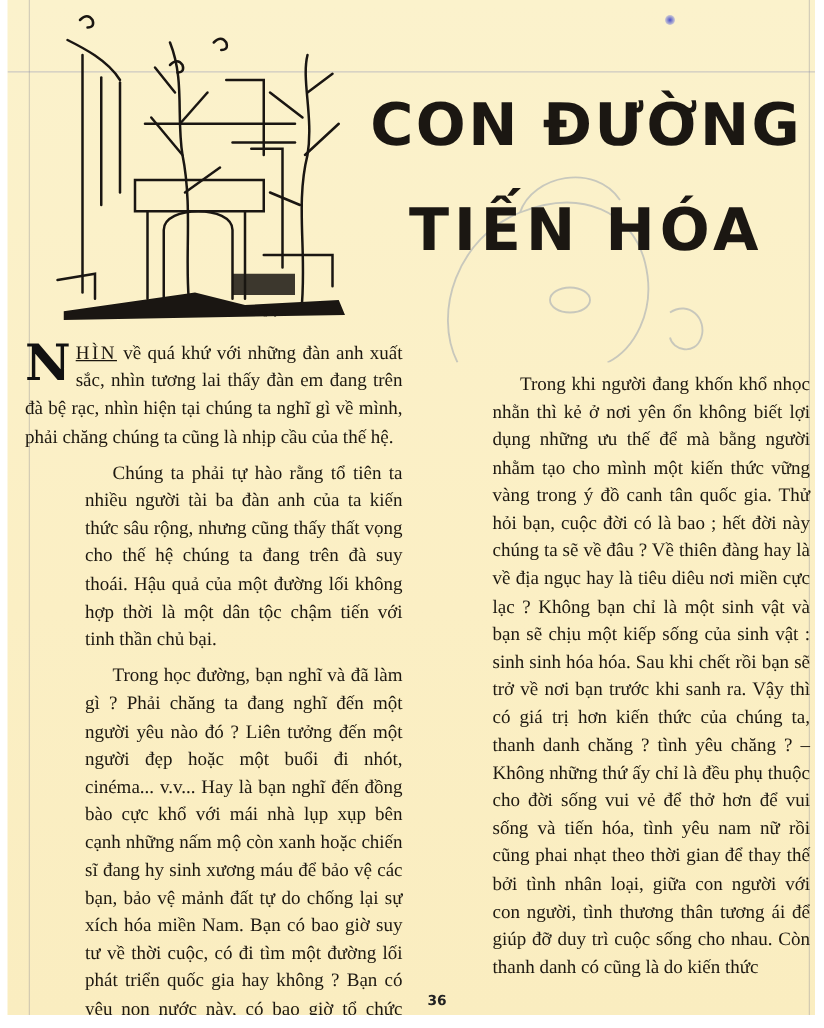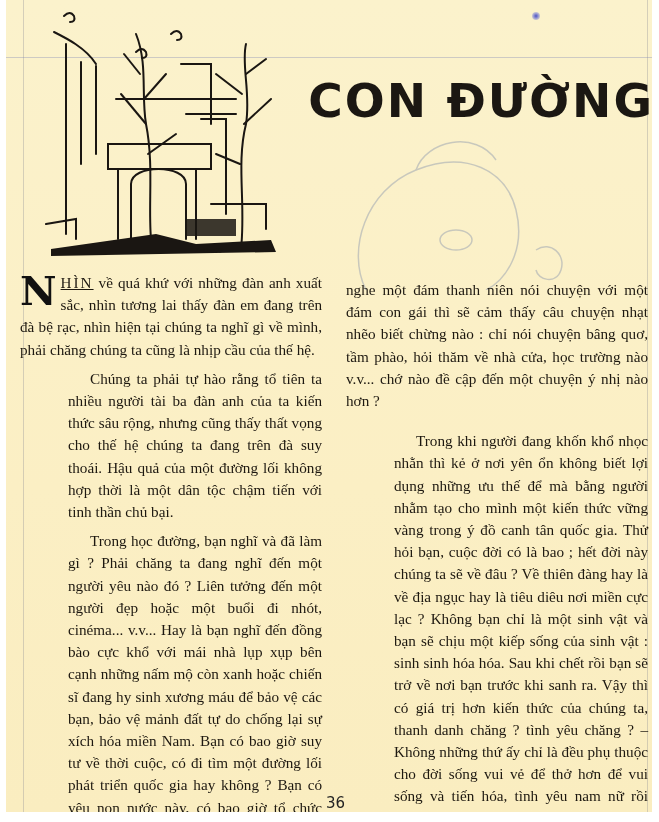--- a/index.html
+++ b/index.html
@@ -12,41 +12,41 @@
       background: #fbf1c8;
       background: linear-gradient(180deg, #fbf2cc 0%, #fbefc4 60%, #faedc0 100%);
       overflow: hidden;
     }
     .vline { position: absolute; background: rgba(140,140,150,0.35); }
     .hline { position: absolute; background: rgba(120,130,180,0.35); height: 1px; }
     .illustration { position: absolute; left: 30px; top: 4px; width: 250px; height: 255px; }
     .title {
       position: absolute; left: 278px; top: 62px; width: 370px;
       font-family: "DejaVu Sans", sans-serif; font-weight: bold; color: #1b1712;
-      text-align: right;
+      text-align: center;
     }
     .title .line1 { font-size: 47px; letter-spacing: 2px; line-height: 78px; }
     .title .line2 { font-size: 47px; letter-spacing: 4px; line-height: 78px; margin-top: 6px; }
     .col {
       position: absolute; top: 272px; width: 302px;
       font-family: "Liberation Serif", serif; font-size: 15.2px; line-height: 22.2px;
       color: #1d1810; text-align: justify;
     }
     .col p { margin: 0; text-indent: 0; }
     .col p.ind { text-indent: 22px; margin-top: 7px; margin-left: 48px; }
     .col-left { left: 14px; }
     .col-right { left: 340px; top: 279px; }
     .dropcap {
       float: left; font-size: 40px; line-height: 34px; font-weight: bold;
       margin: 2px 4px 0 0; font-family: "DejaVu Serif", serif; color: #111;
     }
     .smallcaps { letter-spacing: 2px; text-decoration: underline; }
     .pagenum {
-      position: absolute; left: 320px; top: 794px;
-      font-family: "DejaVu Sans", sans-serif; font-weight: normal; font-size: 15px; color: #222;
+      position: absolute; left: 336px; top: 794px;
+      font-family: "DejaVu Sans", sans-serif; font-weight: bold; font-size: 11px; color: #222;
     }
     .bluedot {
       position: absolute; left: 526px; top: 12px; width: 8px; height: 8px; border-radius: 50%;
       background: radial-gradient(circle, #4b52c8 0%, rgba(90,100,220,0.4) 60%, transparent 100%);
     }
     .sketch { position: absolute; left: 300px; top: 130px; width: 310px; height: 160px; opacity: 0.35; }
   </style>
 </head>
 <body>
 
@@ -98,30 +98,30 @@
       <path d="M135 30 q6 -6 10 0 q2 6 -4 6"></path>
       <path d="M100 48 q6 -6 10 0 q2 6 -4 6"></path>
     </g>
     <path d="M15 245 L120 230 L160 240 L235 236 L240 248 L15 252 Z" fill="#1a1612"></path>
     <path d="M150 215 L200 215 L200 232 L150 232 Z" fill="#1a1612" opacity="0.85"></path>
     <text x="160" y="248" font-size="7" fill="#1a1612" font-family="Liberation Serif, serif" font-style="italic">Lương Tý</text>
   </svg>
 
   <div class="title">
     <div class="line1">CON ĐƯỜNG</div>
+    <div class="line2">TIẾN HÓA</div>
   </div>
 
   <div class="col col-left">
     <p>
       <span class="dropcap">N</span><span class="smallcaps">HÌN</span><span> về quá khứ với những đàn anh xuất sắc, nhìn tương lai thấy đàn em đang trên đà bệ rạc, nhìn hiện tại chúng ta nghĩ gì về mình, phải chăng chúng ta cũng là nhịp cầu của thế hệ.</span>
     </p>
     <p class="ind">Chúng ta phải tự hào rằng tổ tiên ta nhiều người tài ba đàn anh của ta kiến thức sâu rộng, nhưng cũng thấy thất vọng cho thế hệ chúng ta đang trên đà suy thoái. Hậu quả của một đường lối không hợp thời là một dân tộc chậm tiến với tinh thần chủ bại.</p>
     <p class="ind">Trong học đường, bạn nghĩ và đã làm gì ? Phải chăng ta đang nghĩ đến một người yêu nào đó ? Liên tưởng đến một người đẹp hoặc một buổi đi nhót, cinéma... v.v... Hay là bạn nghĩ đến đồng bào cực khổ với mái nhà lụp xụp bên cạnh những nấm mộ còn xanh hoặc chiến sĩ đang hy sinh xương máu để bảo vệ các bạn, bảo vệ mảnh đất tự do chống lại sự xích hóa miền Nam. Bạn có bao giờ suy tư về thời cuộc, có đi tìm một đường lối phát triển quốc gia hay không ? Bạn có yêu non nước này, có bao giờ tổ chức những cuộc du lịch để khảo sát đất đai mà nung lòng yêu nước ?</p>
     <p class="ind">Hãy nhìn người thanh niên ăn mặc bảnh bao, cặp tay thiếu nữ dắt nhau đi chơi hay là</p>
   </div>
 
   <div class="col col-right">
-    <p>nghe một đám thanh niên nói chuyện với một đám con gái thì sẽ cảm thấy câu chuyện nhạt nhẽo biết chừng nào : chỉ nói chuyện bâng quơ, tầm phào, hỏi thăm về nhà cửa, học trường nào v.v... chớ nào đề cập đến một chuyện ý nhị nào hơn ?</p>
     <p class="ind" style="margin-top:18px;">Trong khi người đang khốn khổ nhọc nhằn thì kẻ ở nơi yên ổn không biết lợi dụng những ưu thế để mà bằng người nhằm tạo cho mình một kiến thức vững vàng trong ý đồ canh tân quốc gia. Thử hỏi bạn, cuộc đời có là bao ; hết đời này chúng ta sẽ về đâu ? Về thiên đàng hay là về địa ngục hay là tiêu diêu nơi miền cực lạc ? Không bạn chỉ là một sinh vật và bạn sẽ chịu một kiếp sống của sinh vật : sinh sinh hóa hóa. Sau khi chết rồi bạn sẽ trở về nơi bạn trước khi sanh ra. Vậy thì có giá trị hơn kiến thức của chúng ta, thanh danh chăng ? tình yêu chăng ? – Không những thứ ấy chỉ là đều phụ thuộc cho đời sống vui vẻ để thở hơn để vui sống và tiến hóa, tình yêu nam nữ rồi cũng phai nhạt theo thời gian để thay thế bởi tình nhân loại, giữa con người với con người, tình thương thân tương ái để giúp đỡ duy trì cuộc sống cho nhau. Còn thanh danh có cũng là do kiến thức</p>
   </div>
 
   <div class="pagenum">36</div>
 </div>
 
 </body></html>

